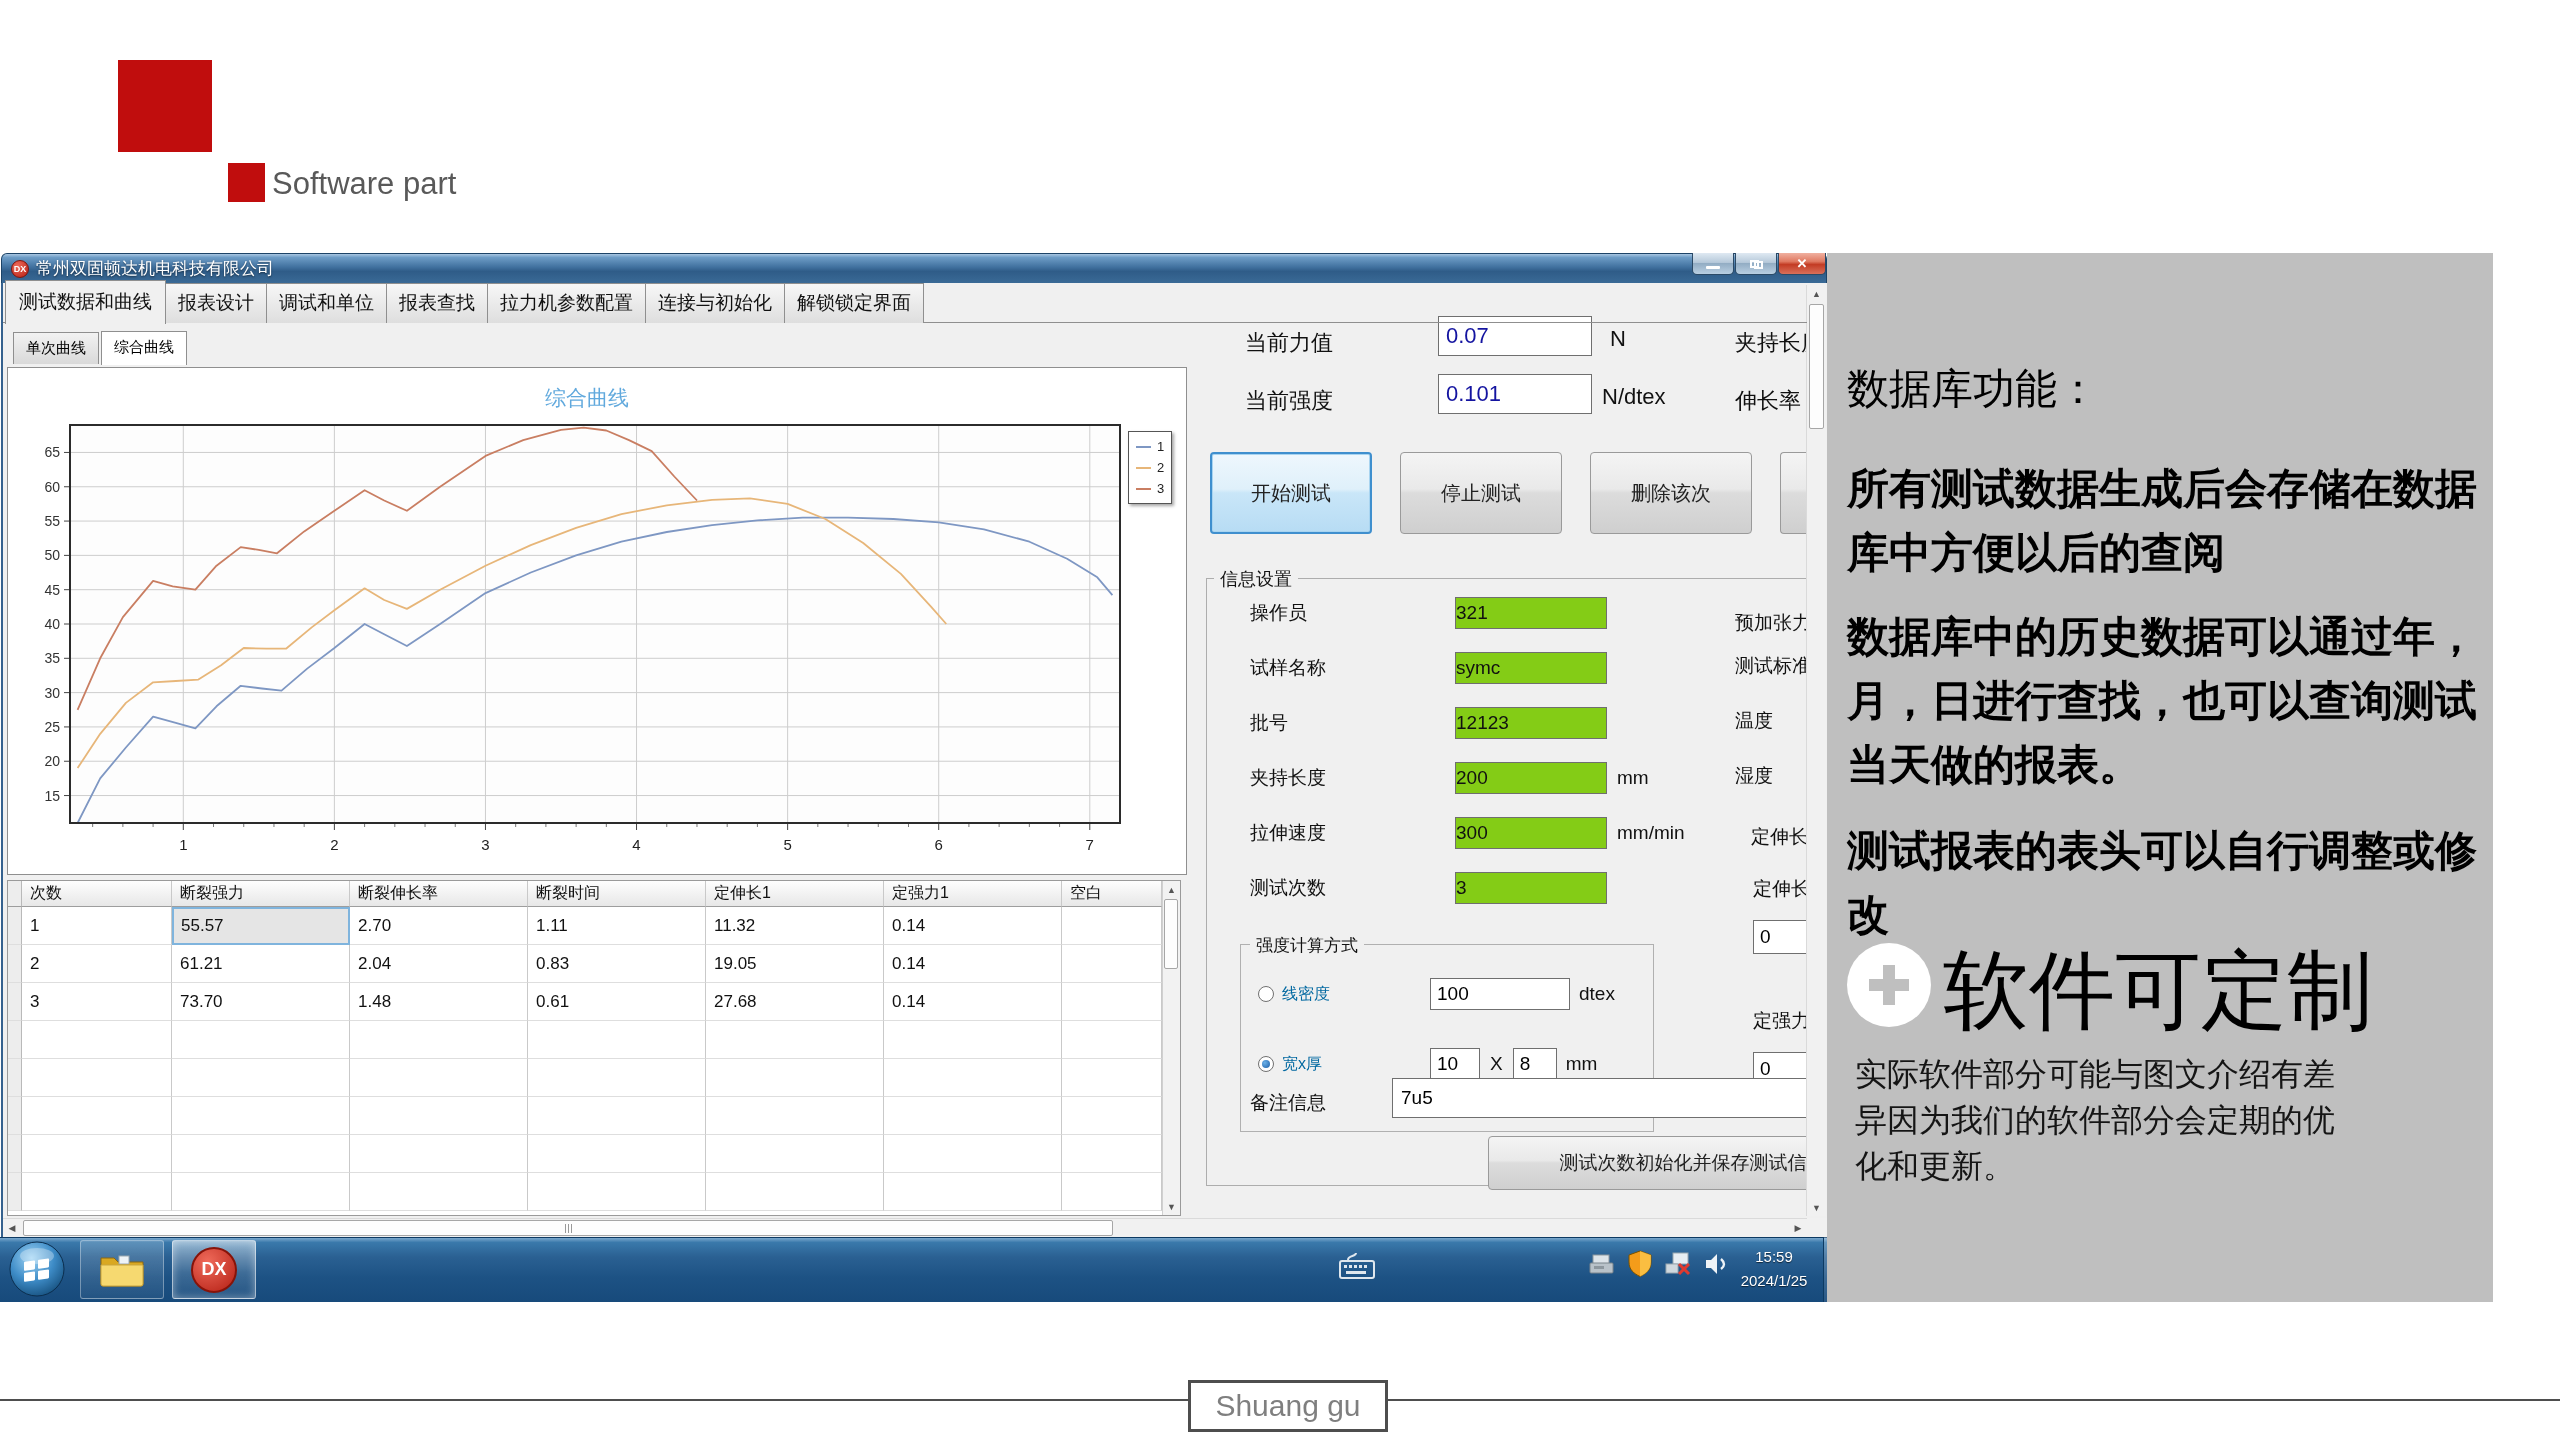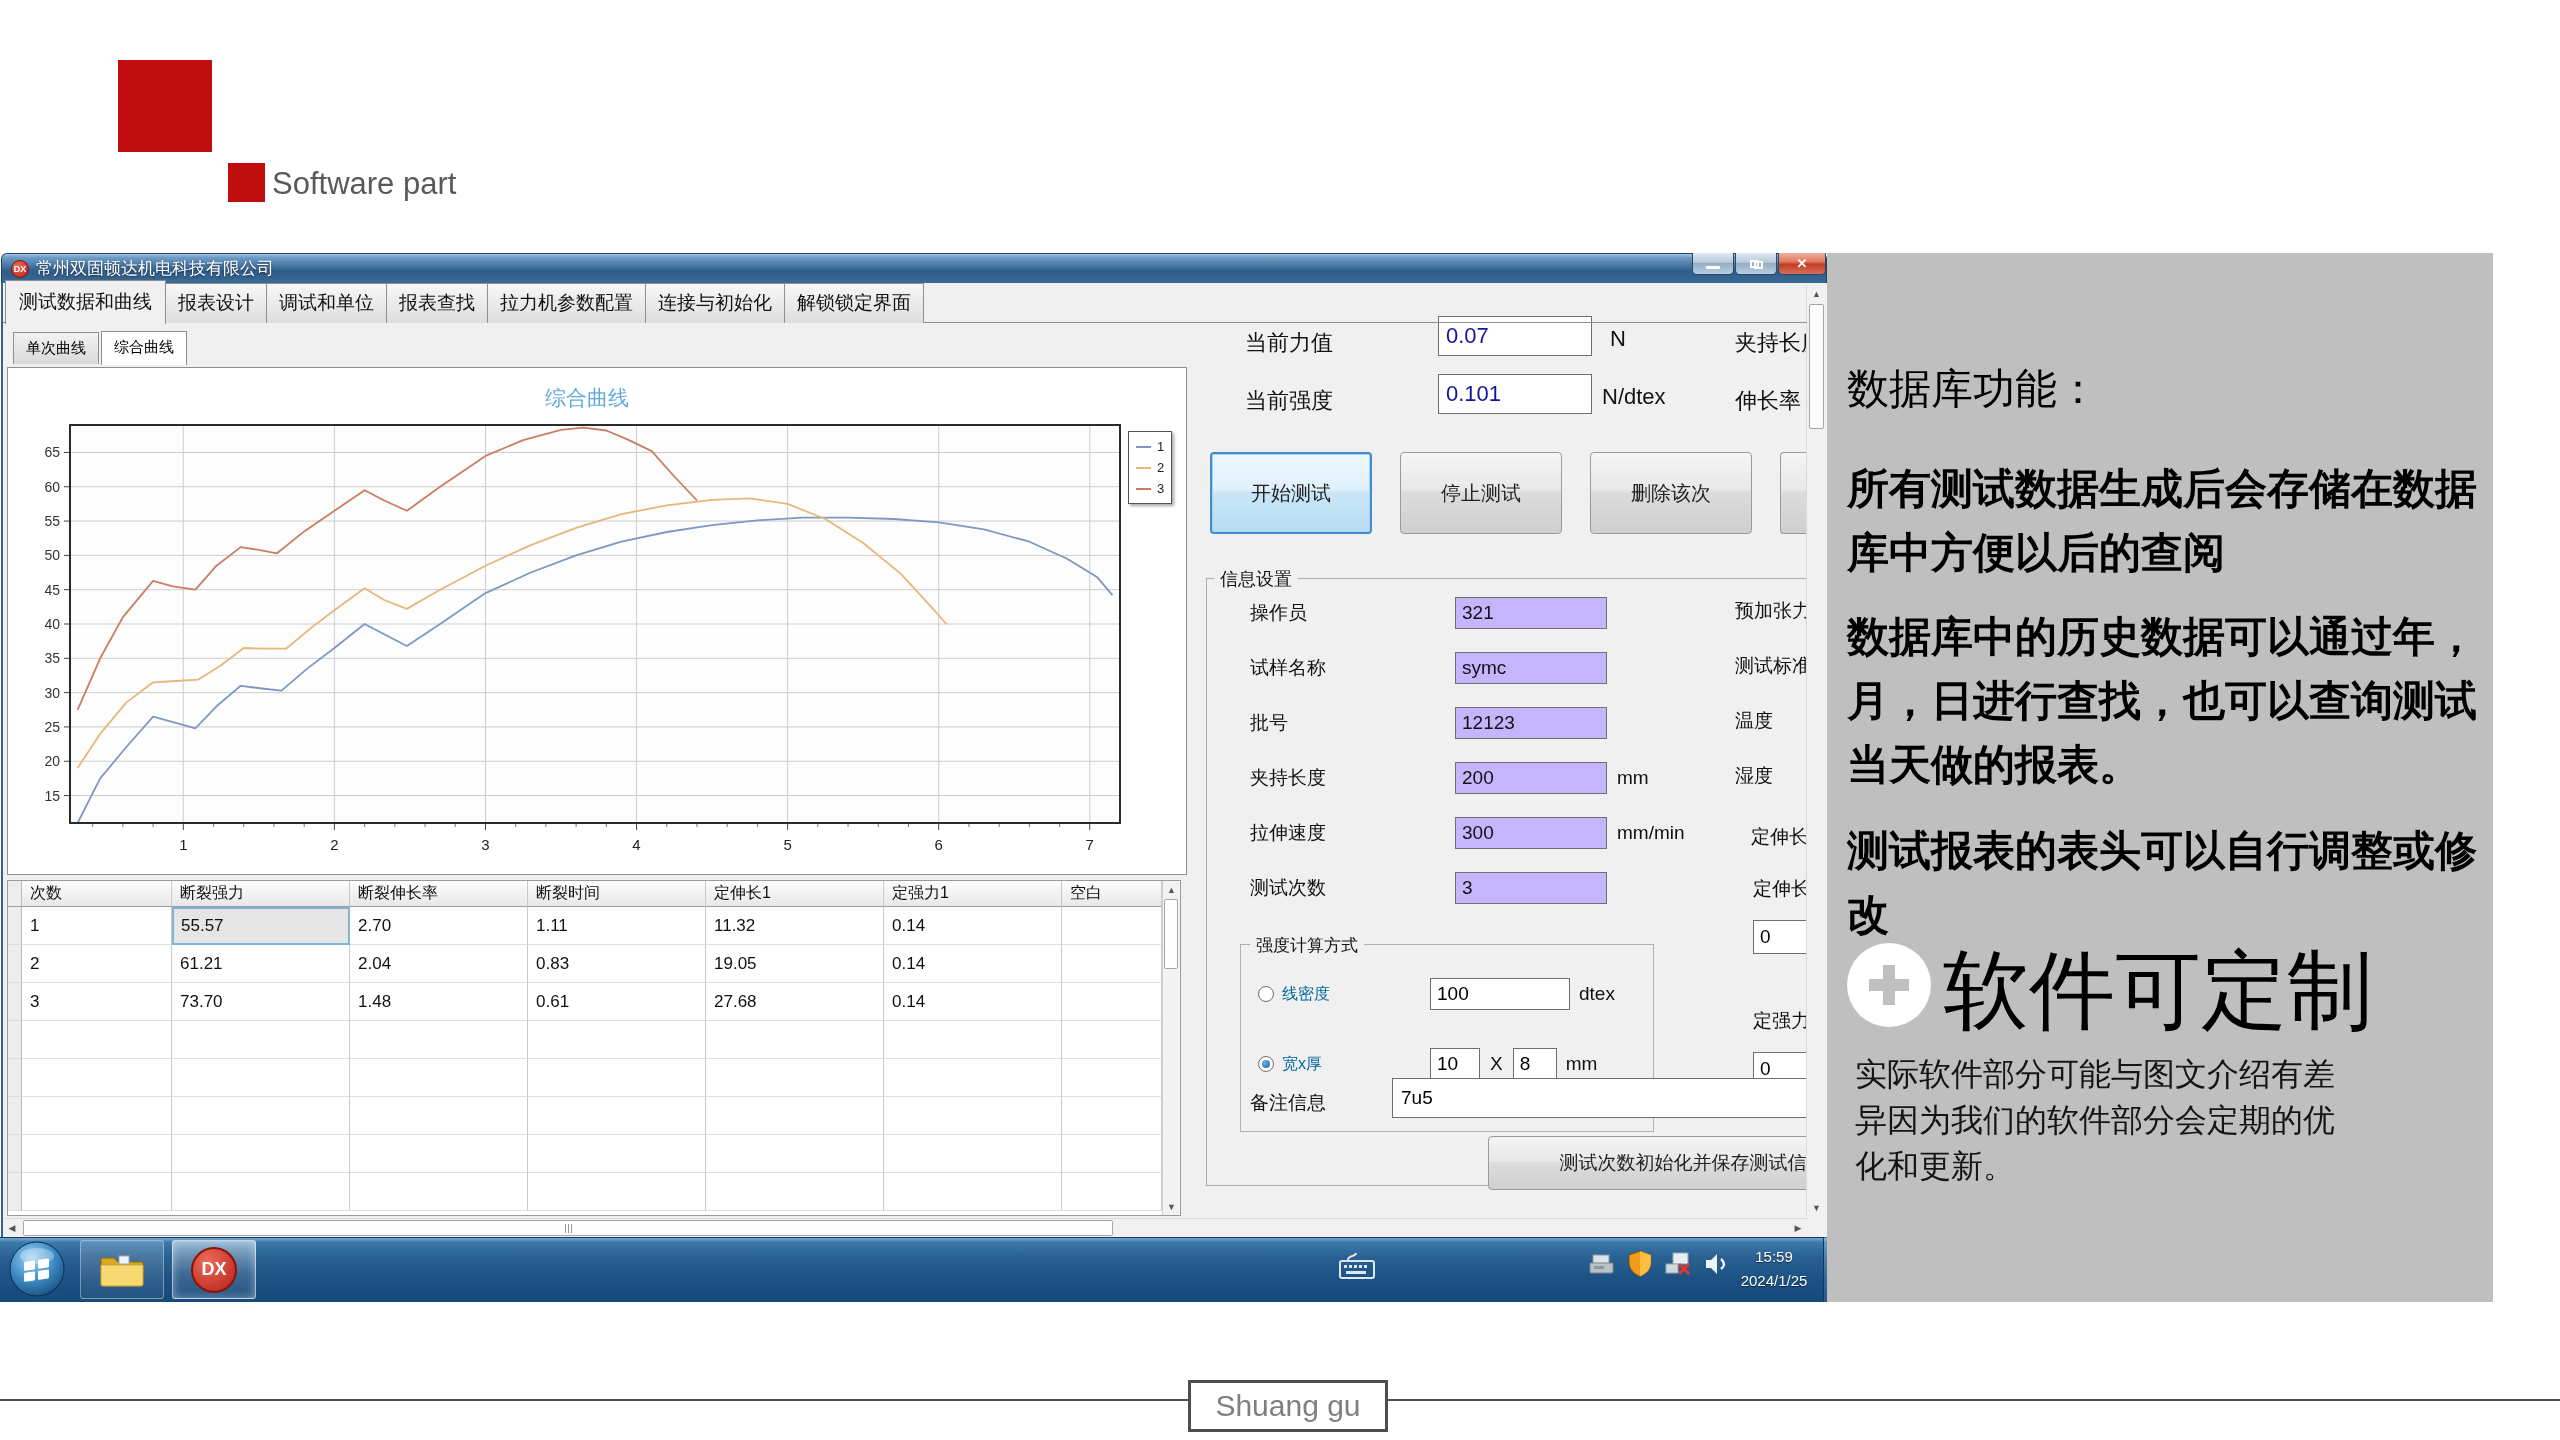--- a/index.html
+++ b/index.html
@@ -71,21 +71,21 @@
 .btn-row{left:4px;top:152px;display:flex;}
 .xbtn{width:162px;height:82px;margin-right:28px;display:flex;align-items:center;justify-content:center;font-size:20px;color:#222;
  background:linear-gradient(#f4f4f4,#e9e9e9 45%,#dcdcdc 50%,#cfcfcf);border:1px solid #9a9a9a;border-radius:4px;flex:none;white-space:nowrap;}
 .xbtn.focused{border:2px solid #3f8fce;box-shadow:inset 0 0 0 1px #a8d4f0;background:linear-gradient(#eef7fd,#dff0fa 45%,#c9e6f8 50%,#b7dcf4);}
 .xbtn.partial{width:30px;margin-right:0;border-right:none;border-radius:4px 0 0 4px;}
 .igroup{left:0;top:278px;width:640px;height:608px;border:1px solid #adadad;}
 .group-label{background:#f0f0f0;padding:0 6px;font-size:18px;color:#111;white-space:nowrap;z-index:2;}
 .fields{left:44px;top:292px;width:556px;height:330px;}
 .frow{position:absolute;left:0;height:42px;display:flex;align-items:center;width:556px;}
 .flabel{width:205px;font-size:19px;color:#111;flex:none;}
-.finput{width:152px;height:32px;border:1px solid #6f6f6f;background:#c4b5fd;font-size:19px;color:#111;padding:0 6px;flex:none;font-family:"Liberation Sans",sans-serif;}
+.finput{width:152px;height:32px;border:1px solid #6f6f6f;background:#84cc16;font-size:19px;color:#111;padding:0 0;flex:none;font-family:"Liberation Sans",sans-serif;}
 .funit{margin-left:10px;font-size:19px;color:#111;}
 .rlabels{left:529px;top:298px;}
 .rlabel{position:absolute;left:0;font-size:19px;color:#111;white-space:nowrap;}
 .fx-label{font-size:19px;color:#111;white-space:nowrap;}
 .fx-input{width:76px;height:34px;border:1px solid #6f6f6f;background:#fff;font-size:19px;padding:0 6px;font-family:"Liberation Sans",sans-serif;}
 .sgroup{left:34px;top:644px;width:414px;height:188px;border:1px solid #b0b0b0;}
 .srow{position:absolute;display:flex;align-items:center;height:36px;}
 .radio{width:16px;height:16px;border-radius:50%;border:1px solid #707070;background:#fff;margin-right:8px;flex:none;display:flex;align-items:center;justify-content:center;}
 .radio .dot{width:8px;height:8px;border-radius:50%;background:radial-gradient(circle at 35% 35%,#6cb1e8,#1d5fa8);}
 .slabel{width:148px;font-size:16px;color:#0369a1;flex:none;}
@@ -426,21 +426,21 @@
           <span class="flabel">拉伸速度</span>
           <input class="finput" value="300" style="">
           <span class="funit">mm/min</span>
         </div>
         <div class="frow" style="top: 275px;">
           <span class="flabel">测试次数</span>
           <input class="finput" value="3" style="">
         </div>
       </div>
     <div class="a rlabels" id="right-labels">
-        <div class="rlabel" style="top: 0px;">预加张力</div>
+        <div class="rlabel" style="top: 12px;">预加张力</div>
         <div class="rlabel" style="top: 55px;">测试标准</div>
         <div class="rlabel" style="top: 110px;">温度</div>
         <div class="rlabel" style="top: 165px;">湿度</div>
         <div class="rlabel" style="top: 226px; left: 16px;">定伸长，</div>
       </div>
 
     <div class="a fx-label" style="left:547px;top:576px;">定伸长</div>
     <input class="a fx-input" style="left: 547px; top: 620px;" value="0">
     <div class="a fx-label" style="left:547px;top:708px;">定强力</div>
     <input class="a fx-input" style="left: 547px; top: 752px;" value="0">

